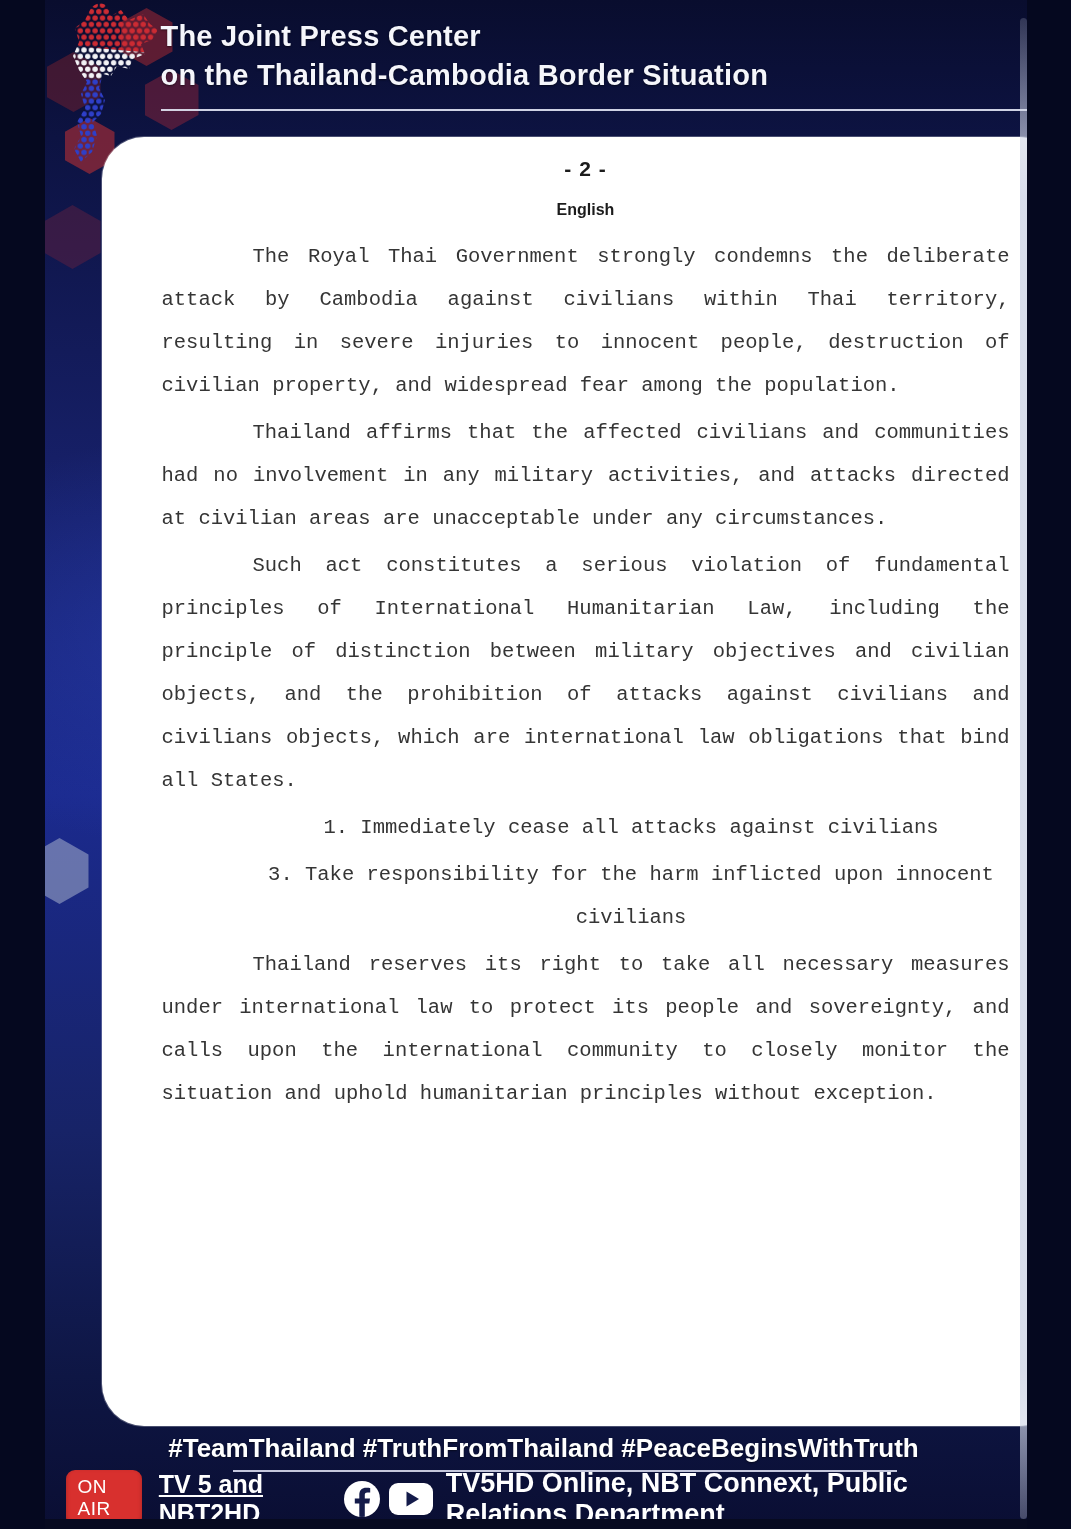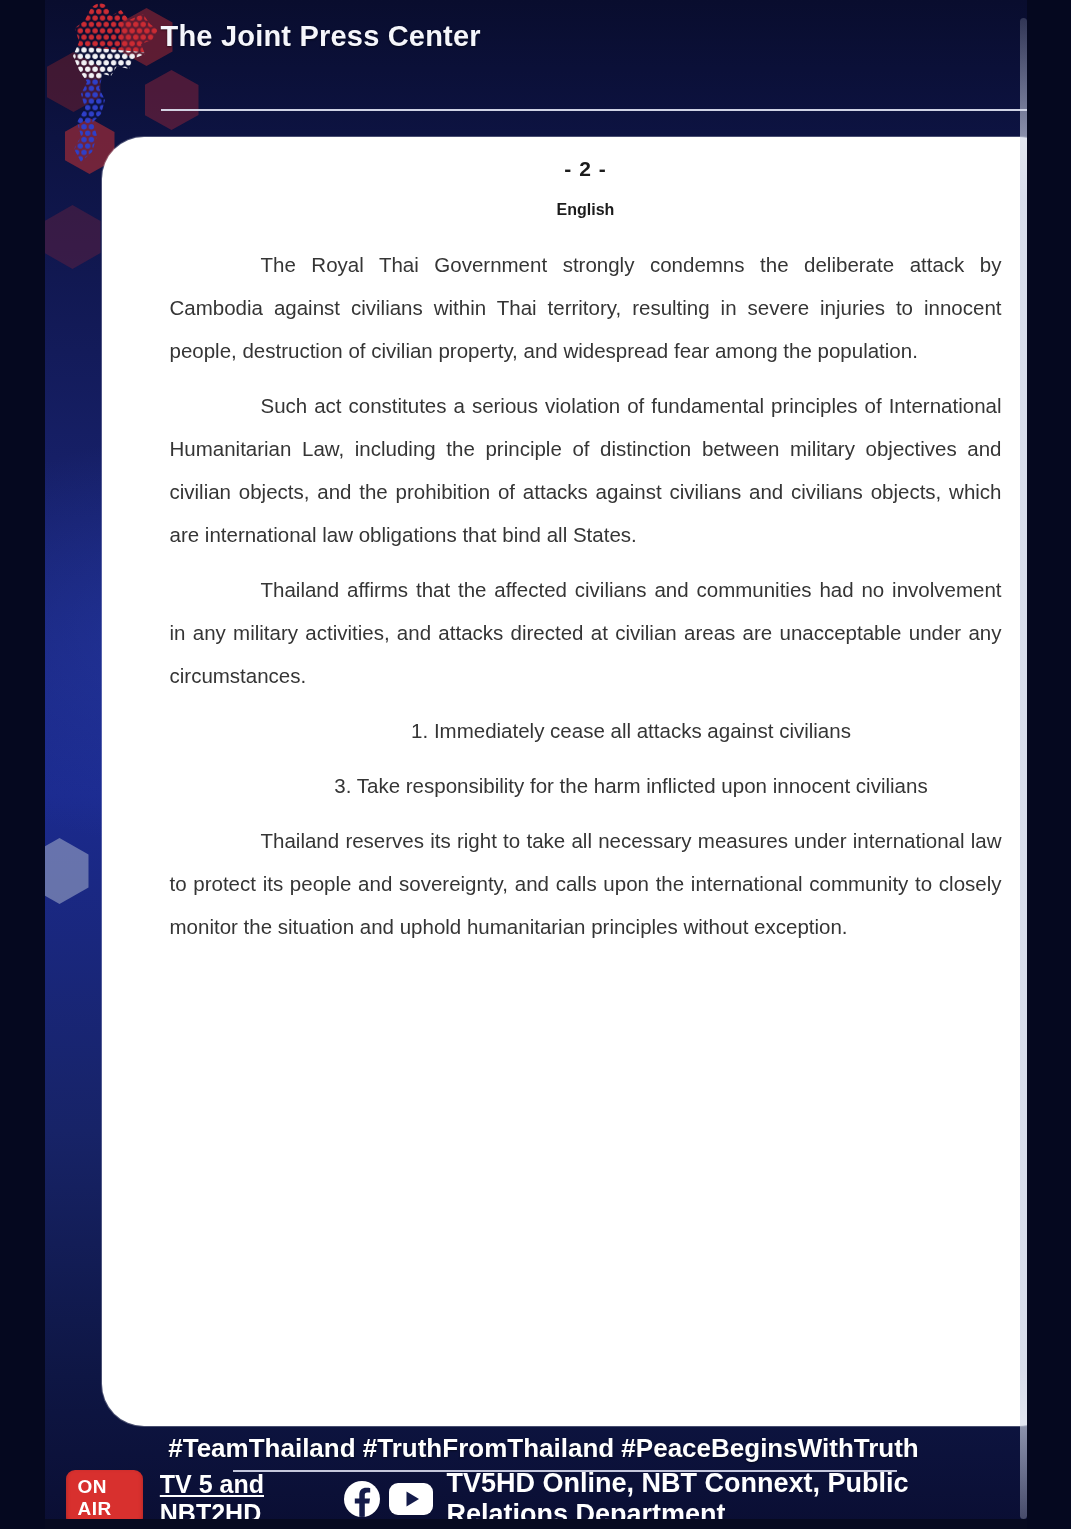--- a/index.html
+++ b/index.html
@@ -34,43 +34,44 @@
   .card-inner{padding:15px 47px 0 56px;}
   .page-number{
     text-align:center;font-size:21px;font-weight:600;color:#1c1c1c;
     letter-spacing:1px;line-height:34px;
   }
   .section-heading{
     text-align:center;font-size:16px;font-weight:600;color:#1c1c1c;line-height:43px;
     margin-top:2px;
   }
   .doc-text p{
-    margin:12px;
+    margin:4px;
     font-size:20.5px;line-height:43px;color:#353535;
     text-align:justify;text-indent:91px;
     font-weight:300;
+    font-family:Liberation Mono, monospace;
   }
   .doc-text p.list-item{
     text-align:center;text-indent:0;padding-left:91px;
   }
   
   .hashtags{
     position:absolute;left:0;top:1433px;width:100%;
     text-align:center;color:#ffffff;font-weight:bold;font-size:26px;
     text-shadow:0 1px 2px rgba(0,0,0,.5);
     padding-left:8px;
   }
   .footer-rule{position:absolute;left:188px;top:1470px;width:664px;height:2px;background:#d8dcee;opacity:.9;}
   .bottom-bar{
     position:absolute;left:0;top:1478px;width:100%;height:41px;
     display:flex;align-items:center;
   }
   .onair{
     margin-left:21px;
-    background:#d8302e;color:#ffffff;font-weight:bold;font-size:19px;
+    background:#d8302e;color:#ffffff;font-weight:normal;font-size:19px;
     padding:6px 12px 7px 12px;border-radius:9px;letter-spacing:.5px;
     box-shadow:inset 0 -2px 4px rgba(0,0,0,.25);
   }
   .channels{margin-left:17px;color:#ffffff;font-weight:bold;font-size:25px;text-decoration:underline;}
   .social{display:flex;align-items:center;margin-left:19px;gap:7px;}
   .online-channels{margin-left:12px;color:#ffffff;font-weight:bold;font-size:27px;}
   .bottom-strip{position:absolute;left:0;bottom:0;width:100%;height:10px;background:#070a20;}
   .edge-light{position:absolute;right:0;top:18px;width:7px;height:1501px;
     background:linear-gradient(180deg,rgba(210,215,232,.2),rgba(210,215,232,.85) 12%,rgba(210,215,232,.85) 90%,rgba(210,215,232,.3));
     border-radius:4px;}
@@ -114,32 +115,33 @@
           <g transform="rotate(5 60 60)">
             <rect x="-25" y="-20" width="170" height="67" fill="#cc2b33"></rect>
             <rect x="-25" y="47" width="170" height="31" fill="#f2f2f5"></rect>
             <rect x="-25" y="78" width="170" height="110" fill="#2e3fc9"></rect>
           </g>
         </g>
       </svg>
     </div>
     <div class="header-titles">
       <div class="title-line">The Joint Press Center</div>
+      <div class="title-line">on the Thailand-Cambodia Border Situation</div>
     </div>
     <div class="header-rule"></div>
   </div>
 
   <div class="card">
     <div class="card-inner">
       <div class="page-number">- 2 -</div>
       <div class="section-heading">English</div>
       <div class="doc-text">
         <p>The Royal Thai Government strongly condemns the deliberate attack by Cambodia against civilians within Thai territory, resulting in severe injuries to innocent people, destruction of civilian property, and widespread fear among the population.</p>
+        <p>Thailand affirms that the affected civilians and communities had no involvement in any military activities, and attacks directed at civilian areas are unacceptable under any circumstances.</p>
         <p>Such act constitutes a serious violation of fundamental principles of International Humanitarian Law, including the principle of distinction between military objectives and civilian objects, and the prohibition of attacks against civilians and civilians objects, which are international law obligations that bind all States.</p>
-        <p>Thailand affirms that the affected civilians and communities had no involvement in any military activities, and attacks directed at civilian areas are unacceptable under any circumstances.</p>
         <p class="list-item">1. Immediately cease all attacks against civilians</p>
         <p class="list-item">3. Take responsibility for the harm inflicted upon innocent civilians</p>
         <p>Thailand reserves its right to take all necessary measures under international law to protect its people and sovereignty, and calls upon the international community to closely monitor the situation and uphold humanitarian principles without exception.</p>
       </div>
     </div>
   </div>
 
   <div class="hashtags">#TeamThailand #TruthFromThailand #PeaceBeginsWithTruth</div>
   <div class="footer-rule"></div>
 

